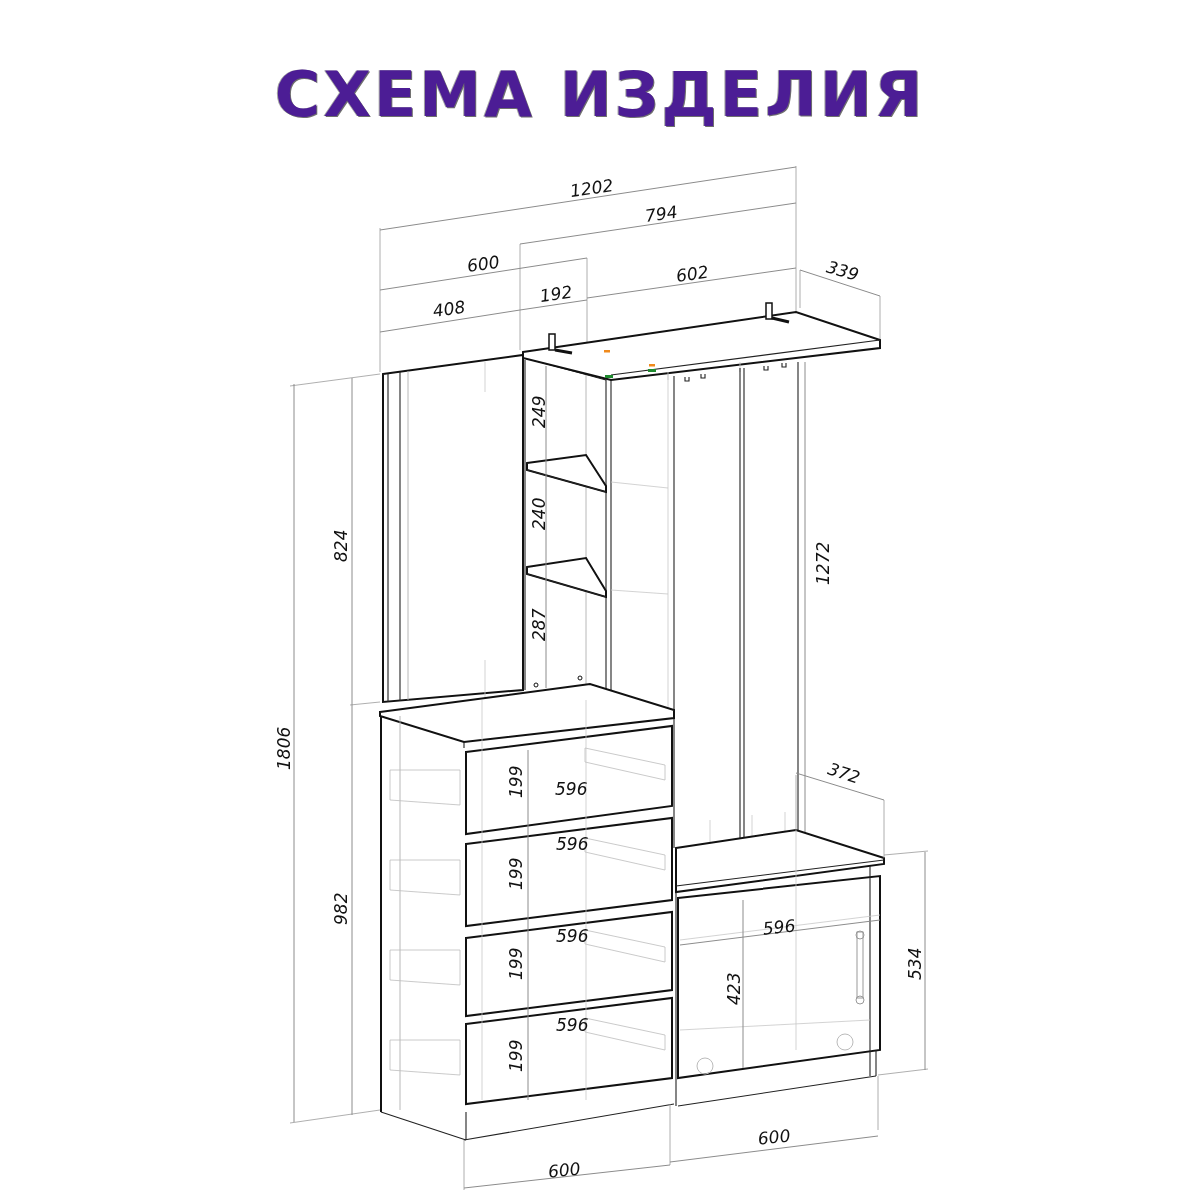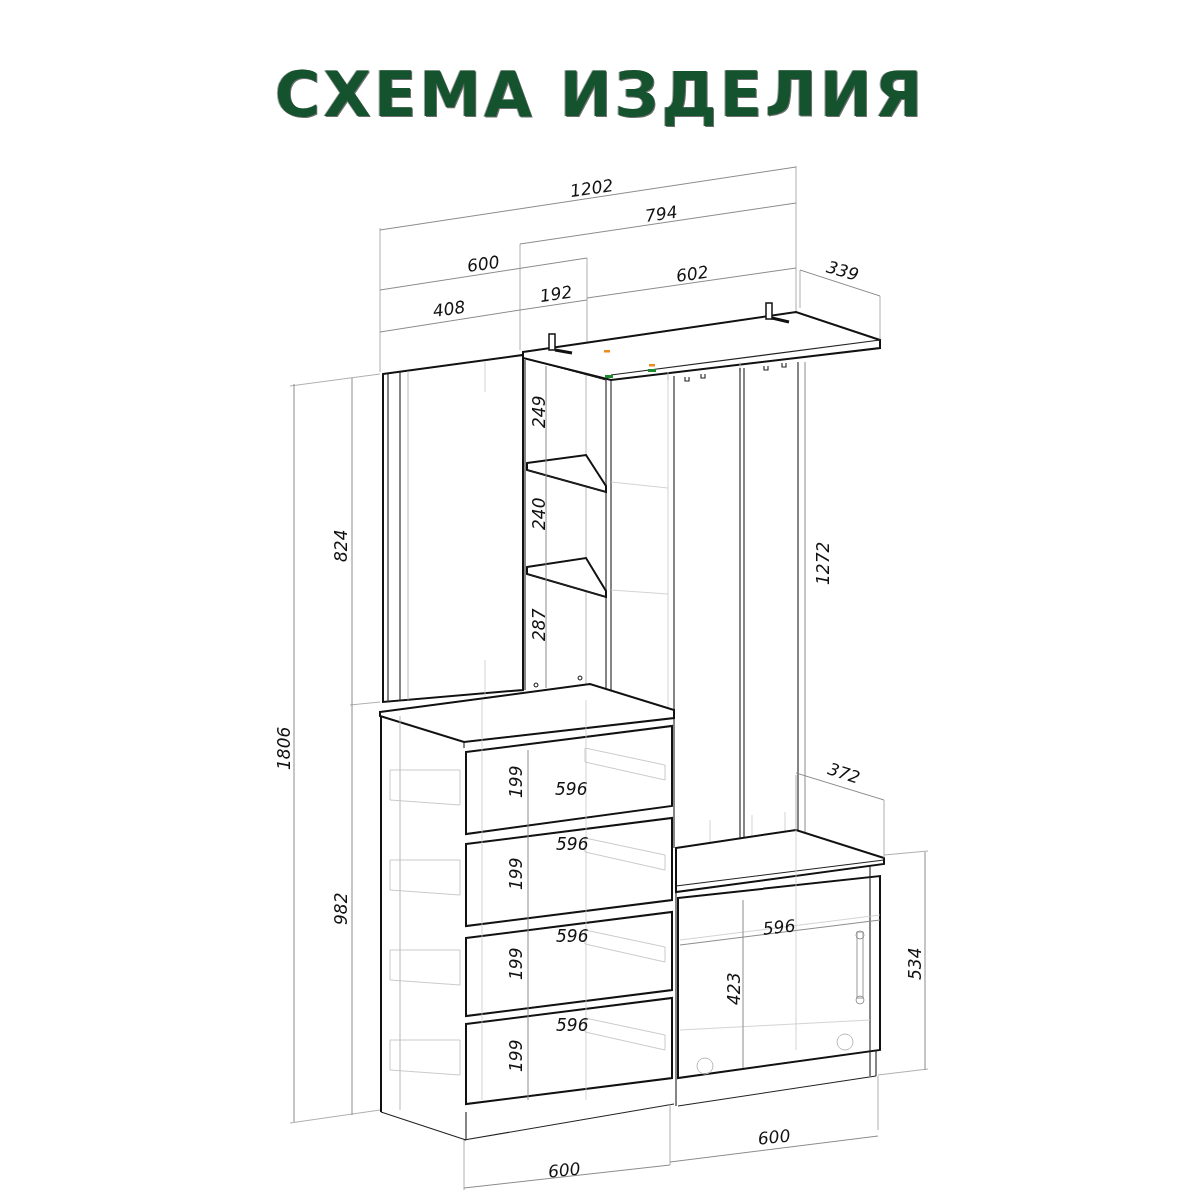--- a/index.html
+++ b/index.html
@@ -1,21 +1,21 @@
 <!DOCTYPE html>
 <html><head>
 <meta charset="utf-8">
 <style>
   html, body { margin: 0; padding: 0; background: #ffffff; }
   body { width: 1200px; height: 1200px; position: relative; overflow: hidden;
          font-family: "DejaVu Sans", sans-serif; }
   .title {
     position: absolute; left: 0; top: 58px; width: 1200px; text-align: center;
     font-family: "DejaVu Sans", sans-serif; font-weight: bold; font-size: 62px;
-    letter-spacing: 3px; color: #14532d;
+    letter-spacing: 3px; color: #4c1d95;
     text-shadow: 1px 1px 0 #6f6f6f, -1px 0 0 #a5a5a5;
   }
   svg { position: absolute; left: 0; top: 0; }
   .dim { font-family: "DejaVu Sans", sans-serif; font-size: 17px; font-style: italic; fill: #111; }
   .dl { stroke: #8c8c8c; stroke-width: 1; fill: none; }
   .ext { stroke: #9a9a9a; stroke-width: 0.8; fill: none; }
   .bold { stroke: #111; stroke-width: 2; fill: #fff; }
   .thin { stroke: #222; stroke-width: 1.1; fill: none; }
   .ghost { stroke: #c8c8c8; stroke-width: 0.8; fill: none; }
   .ghost2 { stroke: #b0b0b0; stroke-width: 0.9; fill: none; }

